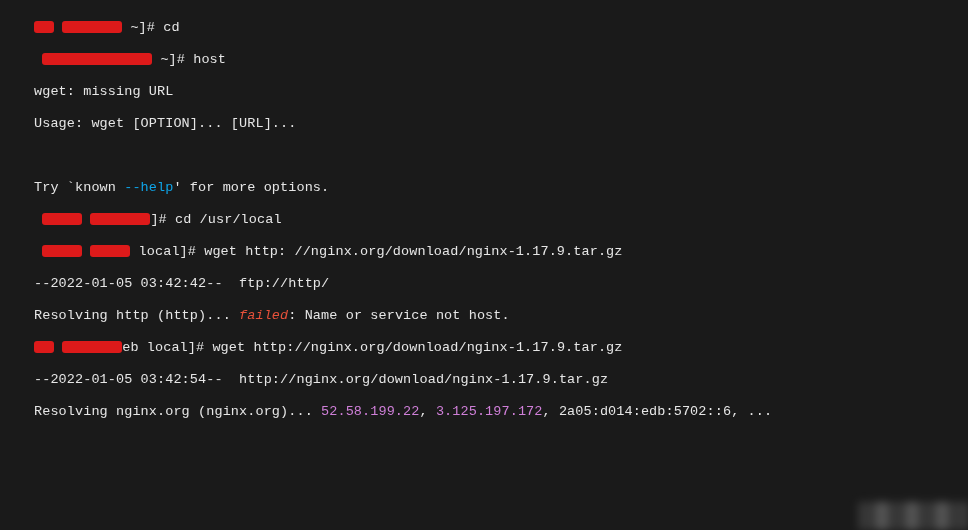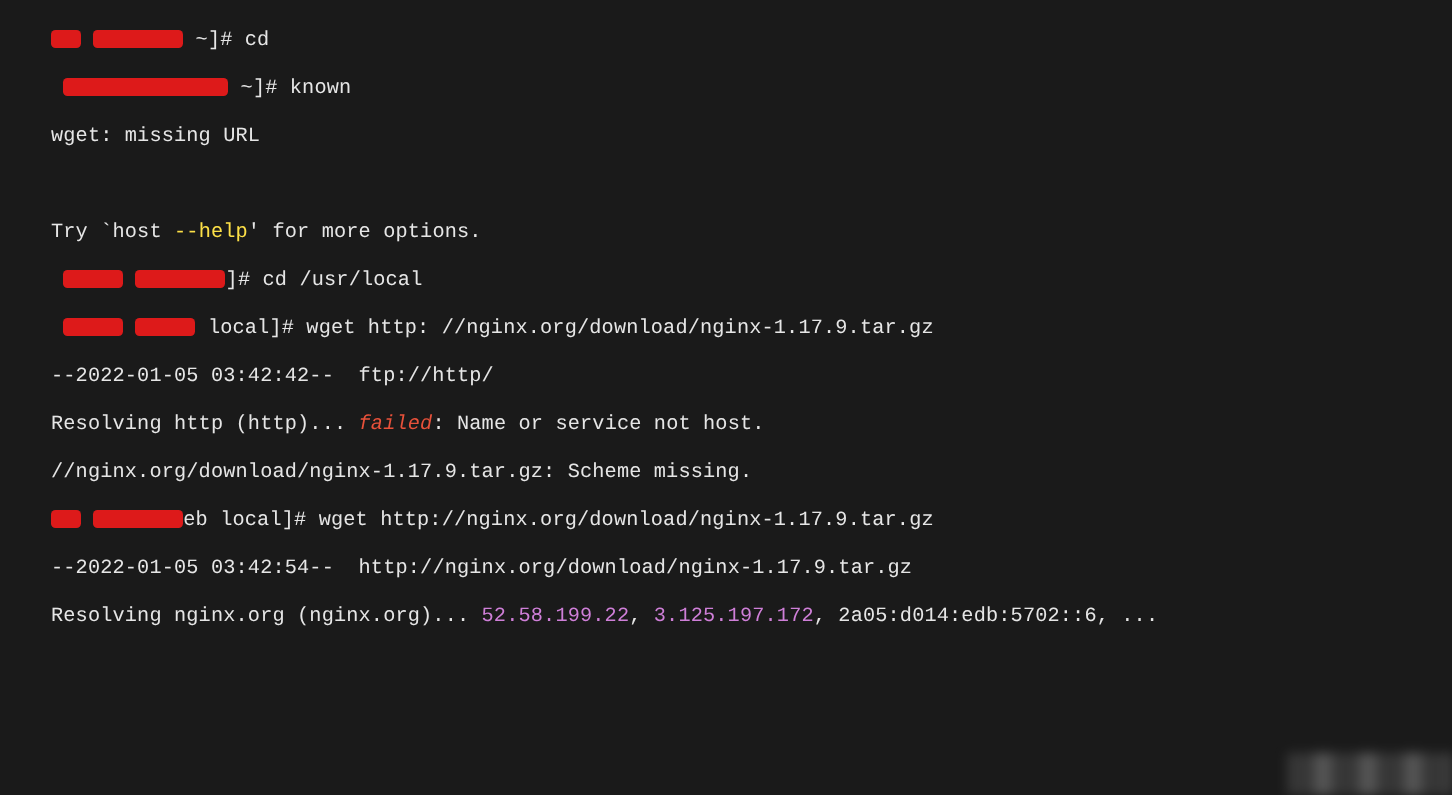--- a/index.html
+++ b/index.html
@@ -24,49 +24,49 @@
     display: inline-block;
     vertical-align: -2px;
     height: 12px;
     background: #dd1a1a;
     border-radius: 3px;
   }
   .w20  { width: 20px; }
   .w40  { width: 40px; }
   .w60  { width: 60px; }
   .w110 { width: 110px; }
-  .cyan   { color: #fde047; }
+  .cyan   { color: #0ea5e9; }
   .red    { color: #e8513a; font-style: italic; }
   .magenta{ color: #cf7fd8; text-align: right; }
   .under  { }
   .blur-corner {
     position: absolute;
     right: 0;
     bottom: 0;
     width: 110px;
     height: 28px;
     background: repeating-linear-gradient(90deg,#4a4a4a 0 18px,#7b7b7b 18px 30px);
     filter: blur(4px);
     opacity: .6;
   }
 </style>
 </head>
 <body>
 
 <div class="terminal">
 <div class="line"><span class="redact w20"></span> <span class="redact w60"></span><span> ~]# cd</span></div>
-<div class="line"> <span class="redact w110"></span><span> ~]# known</span></div>
+<div class="line"> <span class="redact w110"></span><span> ~]# host</span></div>
 <div class="line">wget: missing URL</div>
+<div class="line">Usage: wget [OPTION]... [URL]...</div>
 <div class="line"> </div>
-<div class="line"><span>Try `host </span><span class="cyan">--help</span><span>' for more options.</span></div>
+<div class="line"><span>Try `known </span><span class="cyan">--help</span><span>' for more options.</span></div>
 <div class="line"> <span class="redact w40"></span> <span class="redact w60"></span><span>]# cd /usr/local</span></div>
 <div class="line"> <span class="redact w40"></span> <span class="redact w40"></span><span> local]# wget http: //nginx.org/download/nginx-1.17.9.tar.gz</span></div>
 <div class="line">--2022-01-05 03:42:42--  ftp://http/</div>
 <div class="line"><span>Resolving http (http)... </span><span class="red">failed</span><span>: Name or service not host.</span></div>
-<div class="line">//nginx.org/download/nginx-1.17.9.tar.gz: Scheme missing.</div>
 <div class="line"><span class="redact w20"></span> <span class="redact w60"></span><span>eb local]# wget </span><span class="under">http://nginx.org/download/nginx-1.17.9.tar.gz</span></div>
 <div class="line"><span>--2022-01-05 03:42:54--  </span><span class="under">http://nginx.org/download/nginx-1.17.9.tar.gz</span></div>
 <div class="line"><span>Resolving nginx.org (nginx.org)... </span><span class="magenta">52.58.199.22</span><span>, </span><span class="magenta">3.125.197.172</span><span>, 2a05:d014:edb:5702::6, ...</span></div>
 
 
 
 
 
 
 

